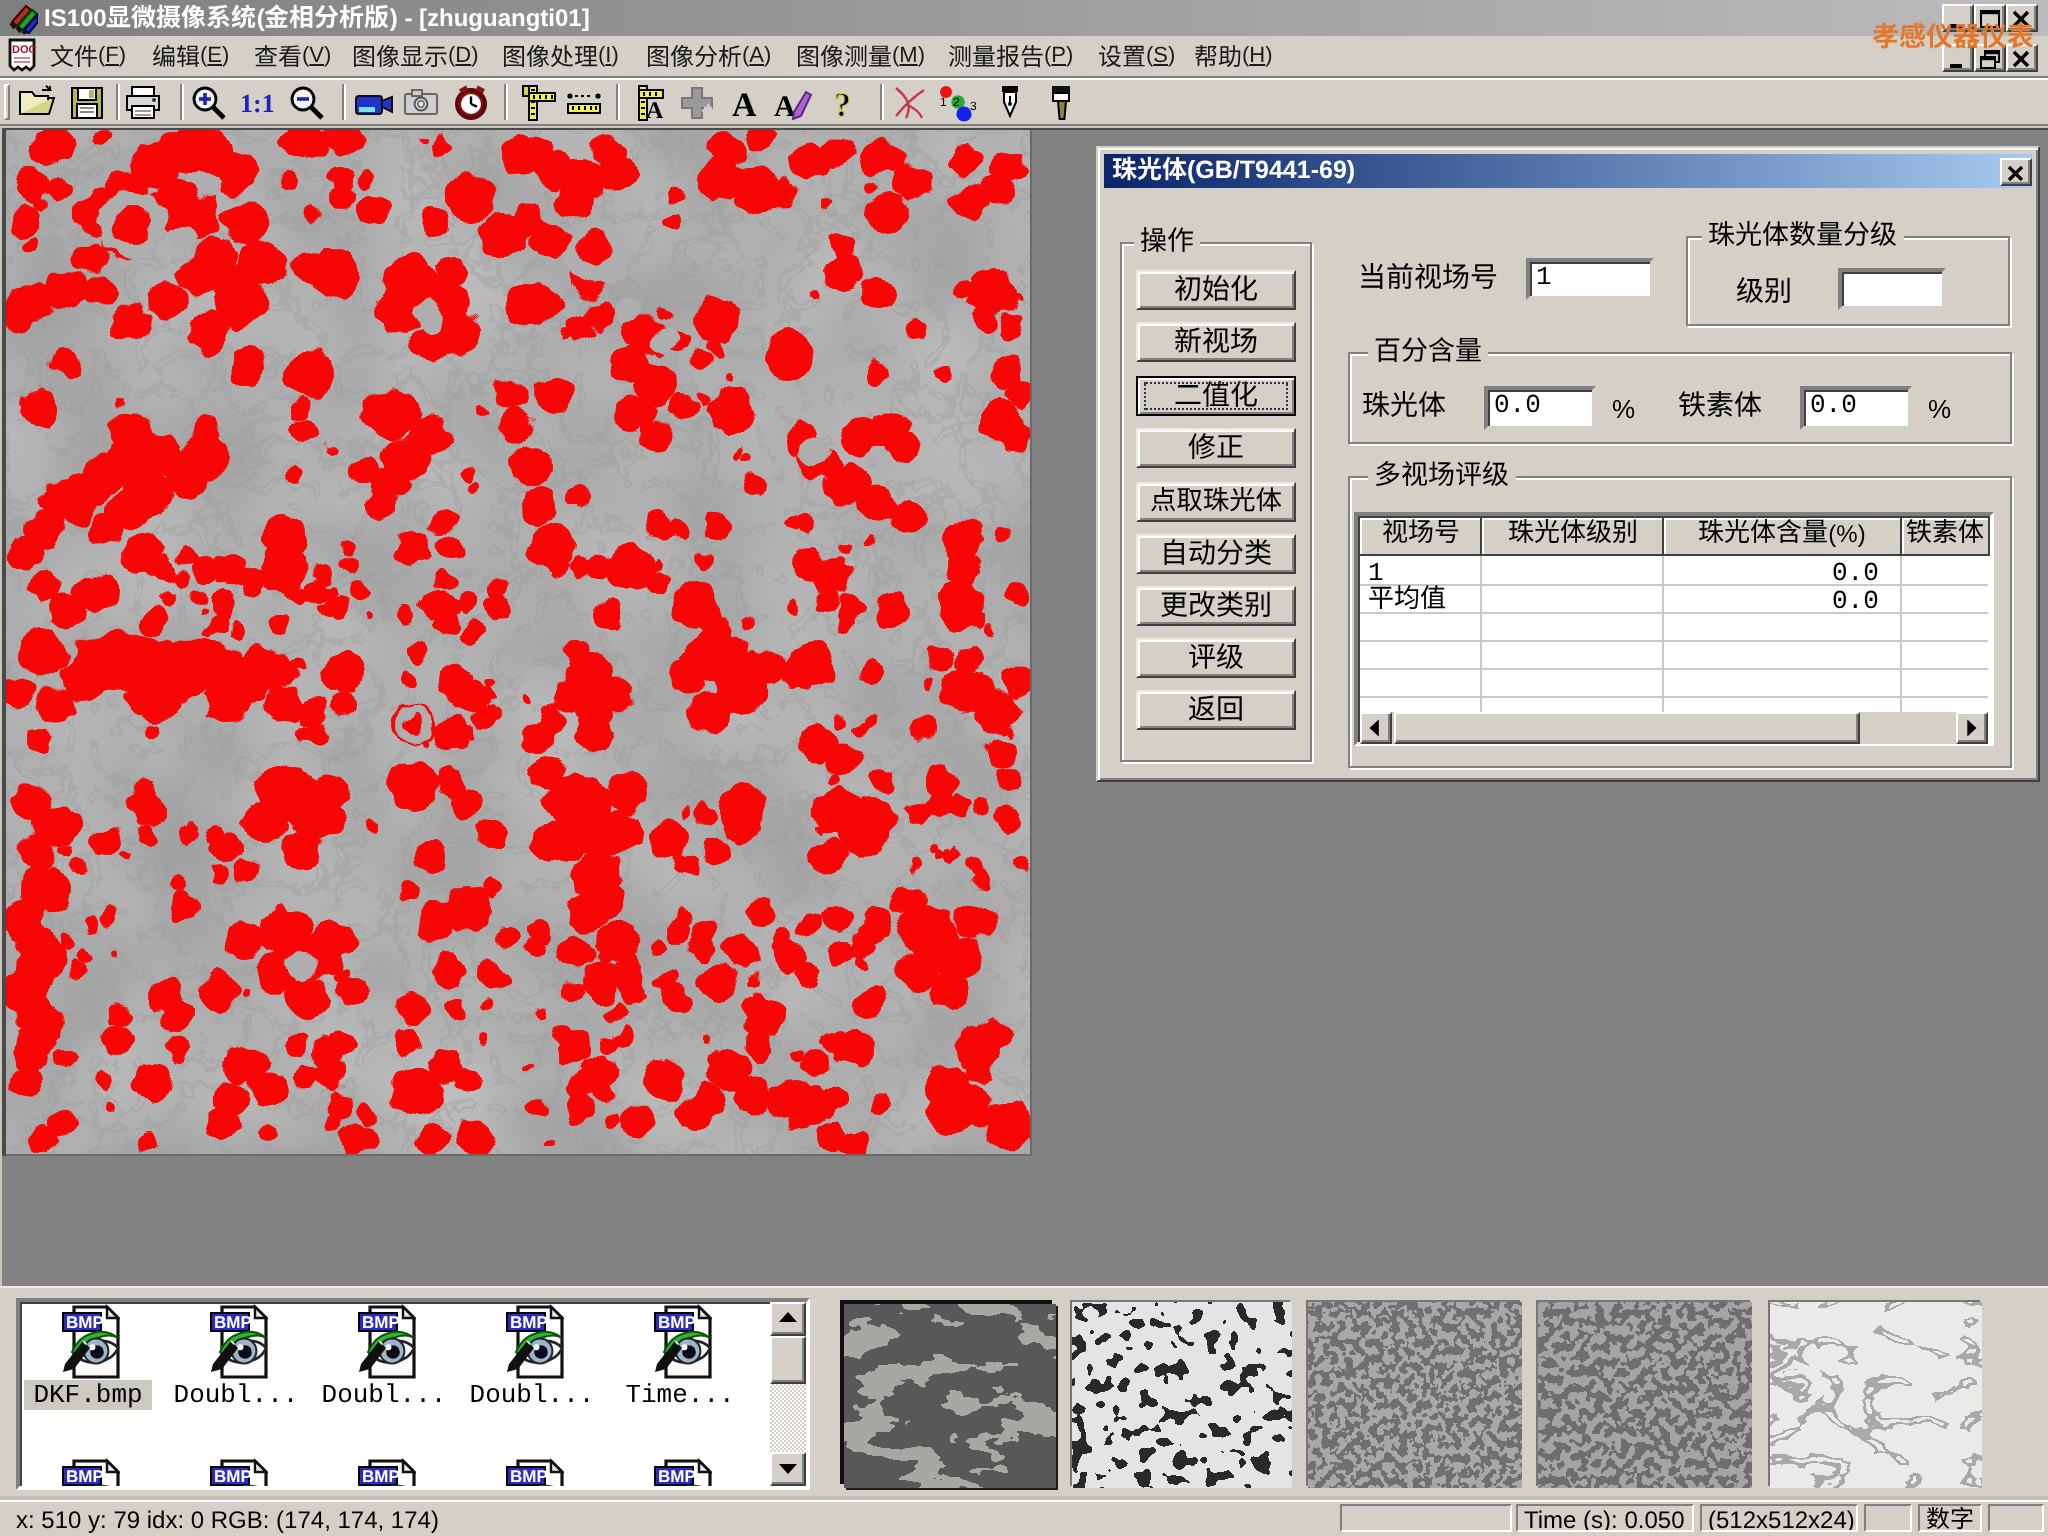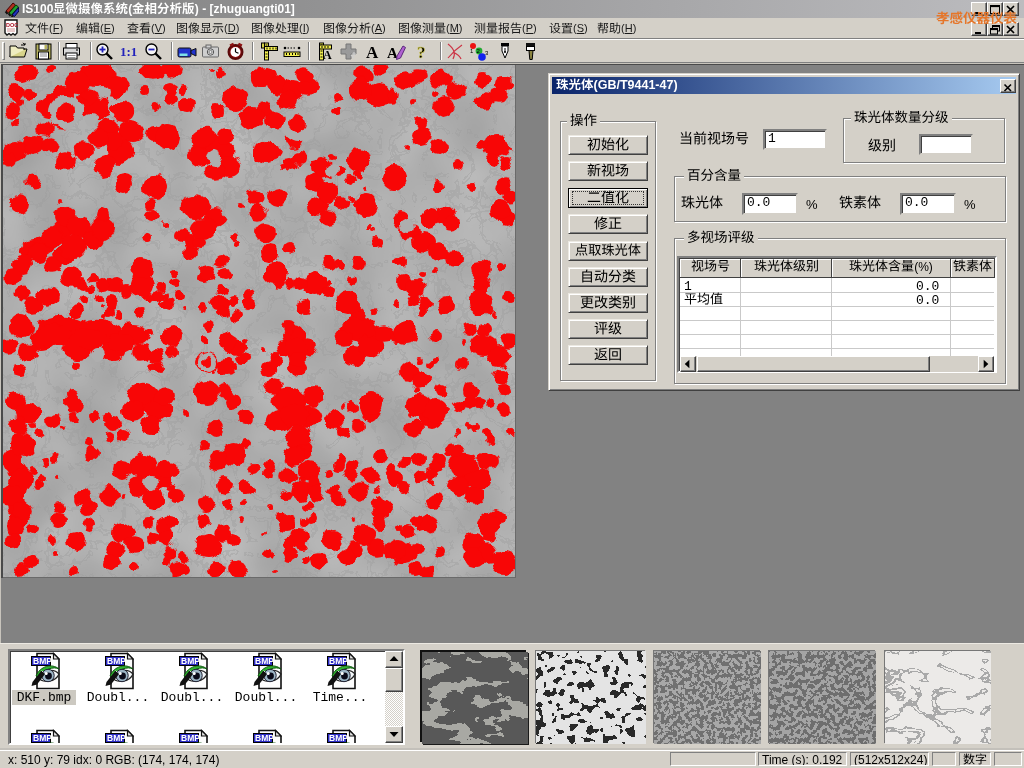--- a/index.html
+++ b/index.html
@@ -899,21 +899,21 @@
 <div class="abs" style="left:548px;top:73px;width:472px;height:318px;background:#d4d0c8;
  border-top:1px solid #d4d0c8;border-left:1px solid #d4d0c8;border-right:1px solid #404040;border-bottom:1px solid #404040;
  box-shadow:inset 1px 1px 0 #fff, inset -1px -1px 0 #808080;z-index:10"></div>
 <div class="abs" style="left:552px;top:77px;width:464px;height:17px;z-index:11;background:linear-gradient(to right,#0a246a,#a6caf0)"></div>
 <div class="abs" style="left:556px;top:78px;z-index:12;color:#fff;font-weight:bold;font-size:12px"><span class="row"><svg width="37.5" height="14.4" style="overflow:visible;">
         <g fill="#fff" transform="translate(0,11.00) scale(0.01250,-0.01250)">
           <use href="#q38" x="0"></use>
           <use href="#q39" x="1000"></use>
           <use href="#q40" x="2000"></use>
         </g>
-      </svg><span style="font-size:12.5px;line-height:15px;font-family:'Liberation Sans'">(GB/T9441-47)</span></span></div>
+      </svg><span style="font-size:12.5px;line-height:15px;font-family:'Liberation Sans'">(GB/T9441-69)</span></span></div>
 <div class="tbtn" style="left:1000px;top:79px;z-index:12">
 <svg width="14" height="12">
       <path d="M3.5 2.5 L10 9 M10 2.5 L3.5 9" stroke="#000" stroke-width="1.6"></path>
     </svg></div>
 <div class="group" style="z-index:12;left:560px;top:121px;width:96px;height:260px"></div>
 <div class="glabel" style="z-index:12;left:567px;top:113px"><svg width="27.0" height="15.5" style="overflow:visible;">
       <g fill="#000" transform="translate(0,11.88) scale(0.01350,-0.01350)">
         <use href="#q41" x="0"></use>
         <use href="#q42" x="1000"></use>
       </g>
@@ -1341,21 +1341,21 @@
       <rect width="107" height="93" fill="#a4a4a4"></rect>
       <rect width="107" height="93" fill="#fff" filter="url(#t4)"></rect>
     </svg></div>
 <div class="abs" style="left:884px;top:650px;width:106px;height:93px;border:1px solid #777;z-index:5"><svg width="106" height="93">
       <rect width="106" height="93" fill="#eceae8"></rect>
       <rect width="106" height="93" fill="#fff" filter="url(#t5)"></rect>
     </svg></div>
 <div class="abs" style="left:0;top:750px;width:1024px;height:18px;background:#d4d0c8;border-top:1px solid #fff;box-shadow:0 -2px 0 #80808033"></div>
 <div class="abs" style="left:8px;top:753px;font-size:12px;color:#000">x: 510 y: 79  idx: 0  RGB: (174, 174, 174)</div>
 <div class="abs" style="left:670px;top:752px;width:86px;height:14px;border-top:1px solid #808080;border-left:1px solid #808080;border-right:1px solid #fff;border-bottom:1px solid #fff;font-size:12px;padding:0px 3px;color:#000;white-space:nowrap;overflow:hidden"></div>
-<div class="abs" style="left:758px;top:752px;width:89px;height:14px;border-top:1px solid #808080;border-left:1px solid #808080;border-right:1px solid #fff;border-bottom:1px solid #fff;font-size:12px;padding:0px 3px;color:#000;white-space:nowrap;overflow:hidden">Time (s): 0.192</div>
+<div class="abs" style="left:758px;top:752px;width:89px;height:14px;border-top:1px solid #808080;border-left:1px solid #808080;border-right:1px solid #fff;border-bottom:1px solid #fff;font-size:12px;padding:0px 3px;color:#000;white-space:nowrap;overflow:hidden">Time (s): 0.050</div>
 <div class="abs" style="left:850px;top:752px;width:79px;height:14px;border-top:1px solid #808080;border-left:1px solid #808080;border-right:1px solid #fff;border-bottom:1px solid #fff;font-size:12px;padding:0px 3px;color:#000;white-space:nowrap;overflow:hidden">(512x512x24)</div>
 <div class="abs" style="left:932px;top:752px;width:24px;height:14px;border-top:1px solid #808080;border-left:1px solid #808080;border-right:1px solid #fff;border-bottom:1px solid #fff;font-size:12px;padding:0px 3px;color:#000;white-space:nowrap;overflow:hidden"></div>
 <div class="abs" style="left:959px;top:752px;width:32px;height:14px;border-top:1px solid #808080;border-left:1px solid #808080;border-right:1px solid #fff;border-bottom:1px solid #fff;font-size:12px;padding:0px 3px;color:#000;white-space:nowrap;overflow:hidden"><svg width="24.0" height="13.8" style="overflow:visible;">
       <g fill="#000" transform="translate(0,10.56) scale(0.01200,-0.01200)">
         <use href="#q46" x="0"></use>
         <use href="#q79" x="1000"></use>
       </g>
     </svg></div>
 <div class="abs" style="left:994px;top:752px;width:28px;height:14px;border-top:1px solid #808080;border-left:1px solid #808080;border-right:1px solid #fff;border-bottom:1px solid #fff;font-size:12px;padding:0px 3px;color:#000;white-space:nowrap;overflow:hidden"></div>
 <svg width="0" height="0" style="position:absolute">

